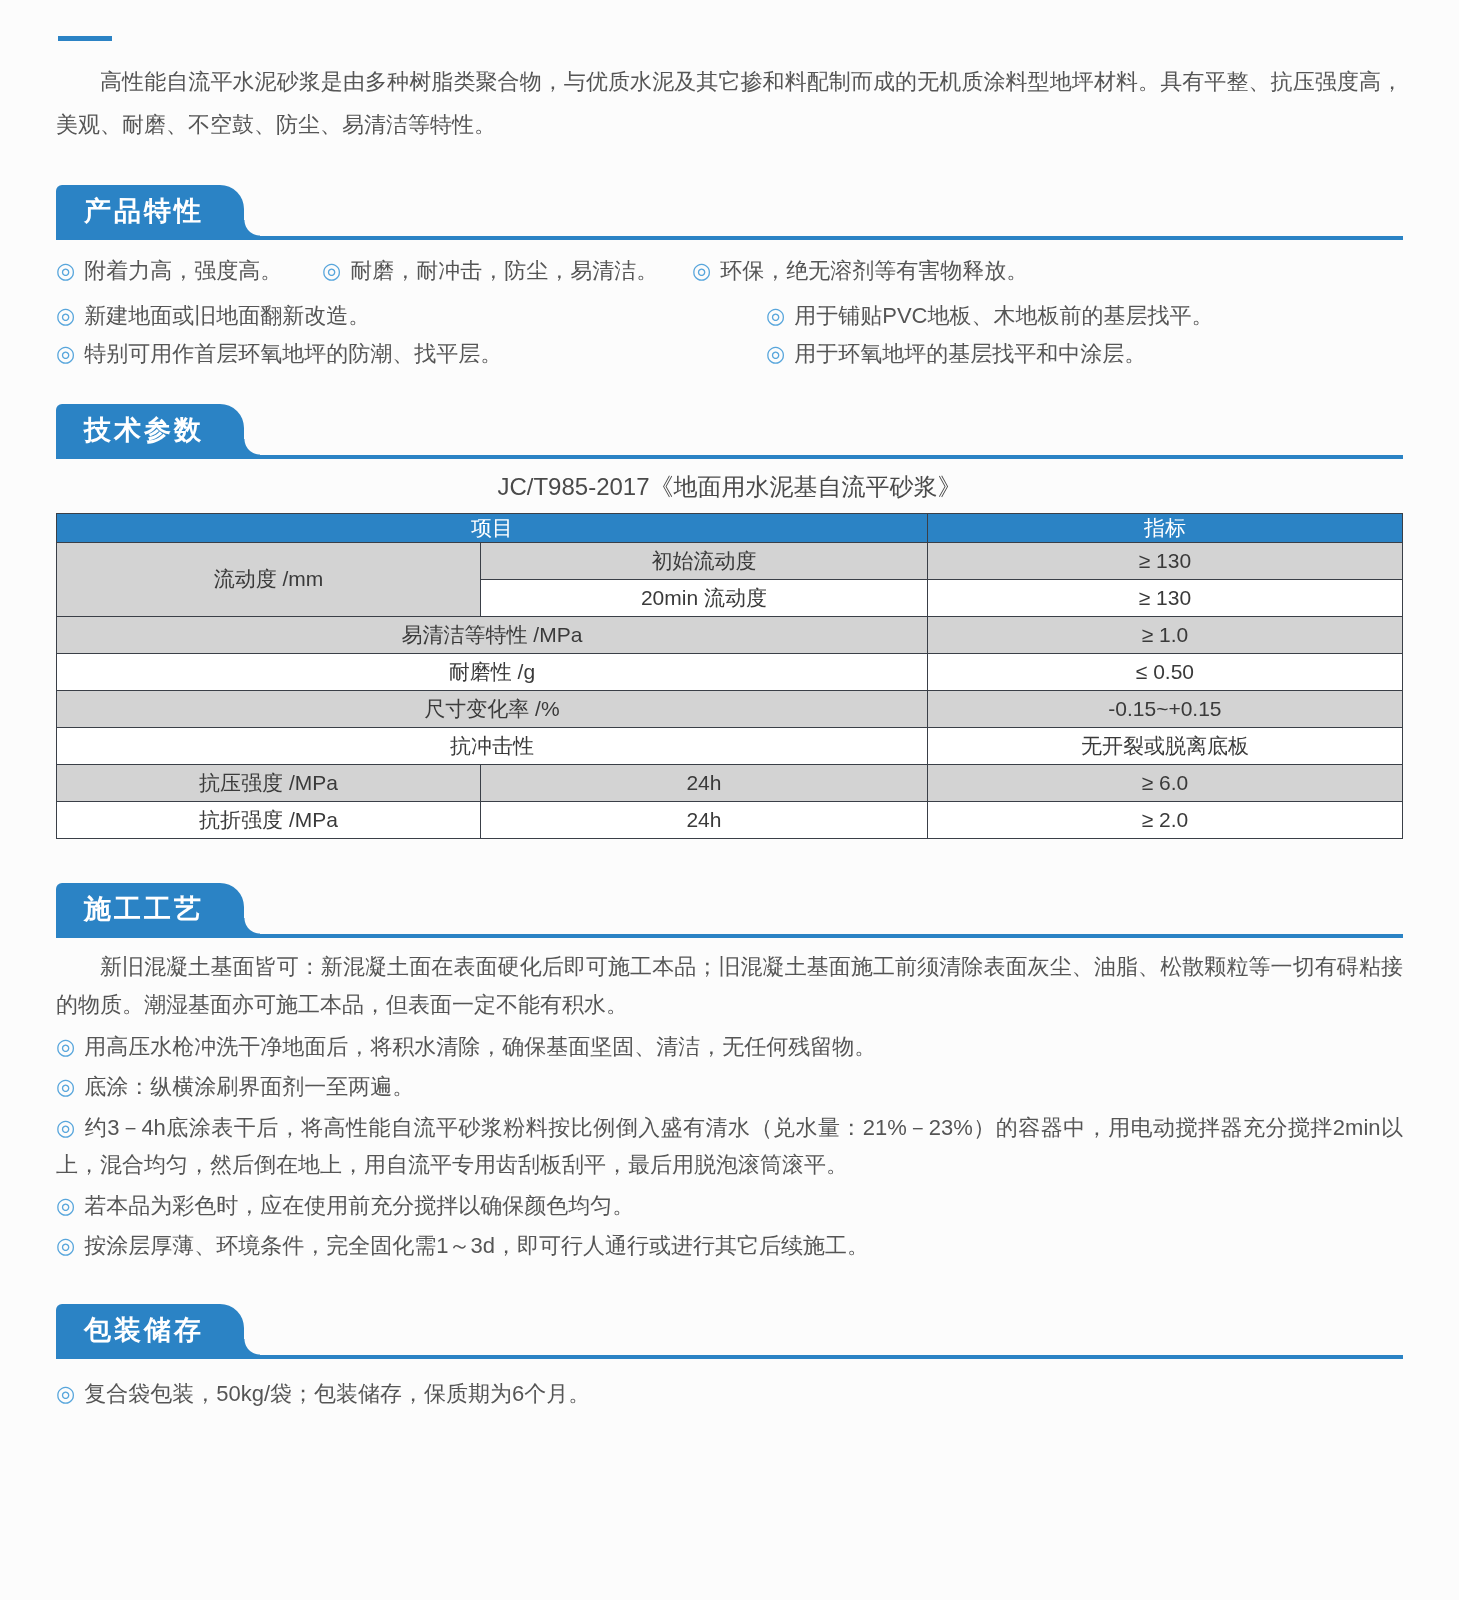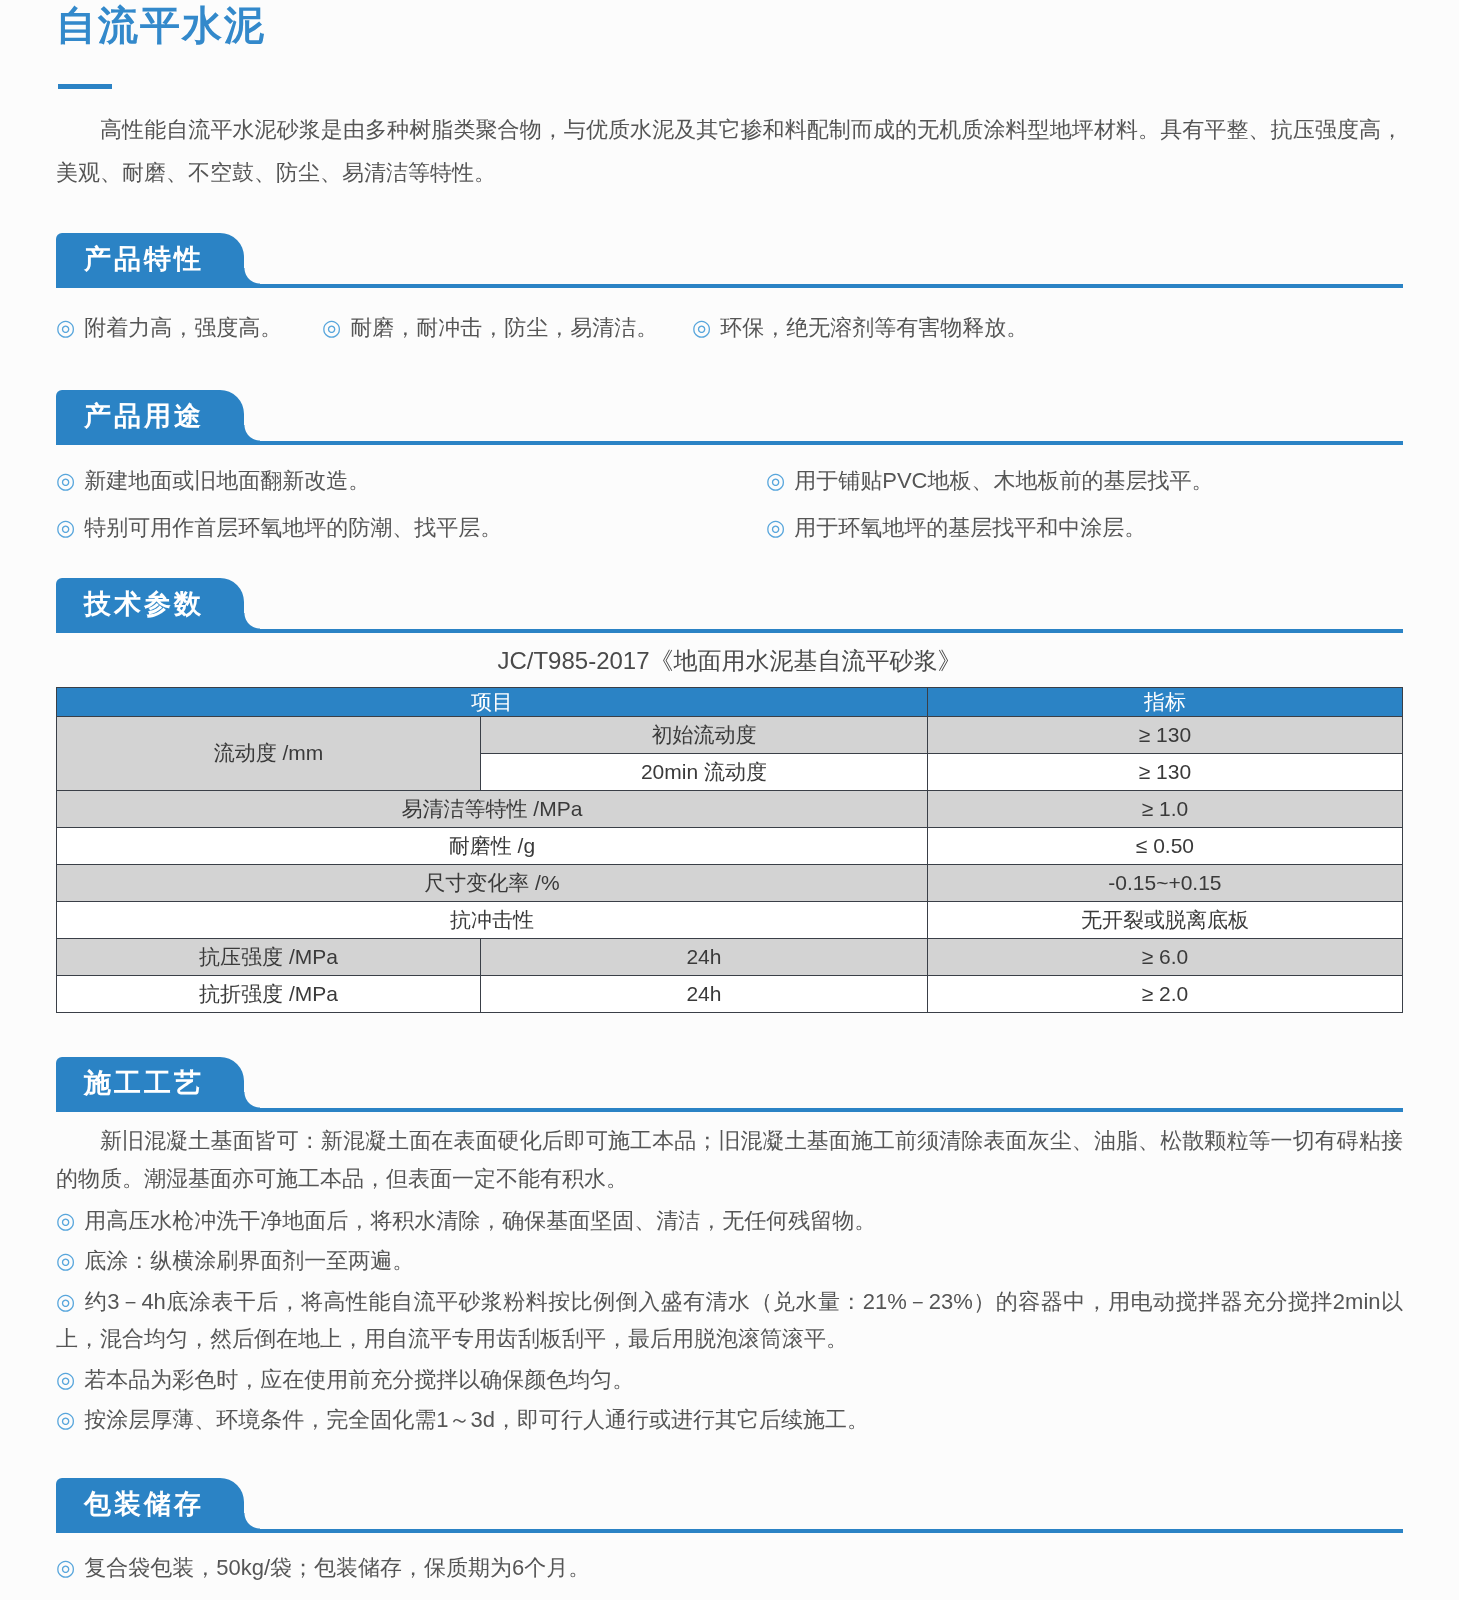--- a/index.html
+++ b/index.html
@@ -47,21 +47,21 @@
   .sec .tab::after{
     content:"";position:absolute;right:-16px;bottom:0;width:16px;height:16px;
     background:radial-gradient(circle at 100% 0%, rgba(0,0,0,0) 15px, var(--accent) 16px);
   }
   .m-features{margin-top:38px;}
   .m-uses{margin-top:44px;}
   .m-specs{margin-top:32px;}
   .m-process{margin-top:44px;}
   .m-pack{margin-top:40px;}
   
-  .bullet{font-size:22px;line-height:1.7;color:var(--text);text-align:justify;margin-top:9px;}
+  .bullet{font-size:22px;line-height:1.7;color:var(--text);text-align:justify;}
   .bullet .bicon{color:var(--bullet-blue);margin-right:9px;}
   .features-row{display:flex;margin-top:12px;}
   .features-row .bullet:nth-child(1){width:266px;}
   .features-row .bullet:nth-child(2){width:370px;}
   .uses-row{display:flex;margin-top:8px;}
   .uses-col-left{flex:0 0 710px;}
   .uses-col-right{flex:1;}
   
   .standard{
     margin:12px 0 10px;text-align:center;
@@ -91,37 +91,33 @@
     text-indent:2em;text-align:justify;color:var(--text);
   }
   .blist .bullet{margin:3px 0;}
   .pack-list{margin-top:16px;}
 </style>
 </head>
 <body>
 
 <div class="page">
 
-  <h1 class="page-title">自流平水泥</h1>
   <div class="title-dash"></div>
 
   <p class="intro">高性能自流平水泥砂浆是由多种树脂类聚合物，与优质水泥及其它掺和料配制而成的无机质涂料型地坪材料。具有平整、抗压强度高，美观、耐磨、不空鼓、防尘、易清洁等特性。</p>
 
   <div class="sec m-features">
     <span class="tab">产品特性</span>
   </div>
   <div class="features-row" id="features-list">
       <div class="bullet"><span class="bicon">◎</span><span>附着力高，强度高。</span></div>
       <div class="bullet"><span class="bicon">◎</span><span>耐磨，耐冲击，防尘，易清洁。</span></div>
       <div class="bullet"><span class="bicon">◎</span><span>环保，绝无溶剂等有害物释放。</span></div>
     </div>
 
-  <div class="sec m-uses">
-    <span class="tab">产品用途</span>
-  </div>
   <div class="uses-row">
     <div class="uses-col-left" id="uses-left">
         <div class="bullet"><span class="bicon">◎</span><span>新建地面或旧地面翻新改造。</span></div>
         <div class="bullet"><span class="bicon">◎</span><span>特别可用作首层环氧地坪的防潮、找平层。</span></div>
       </div>
     <div class="uses-col-right" id="uses-right">
         <div class="bullet"><span class="bicon">◎</span><span>用于铺贴PVC地板、木地板前的基层找平。</span></div>
         <div class="bullet"><span class="bicon">◎</span><span>用于环氧地坪的基层找平和中涂层。</span></div>
       </div>
   </div>

